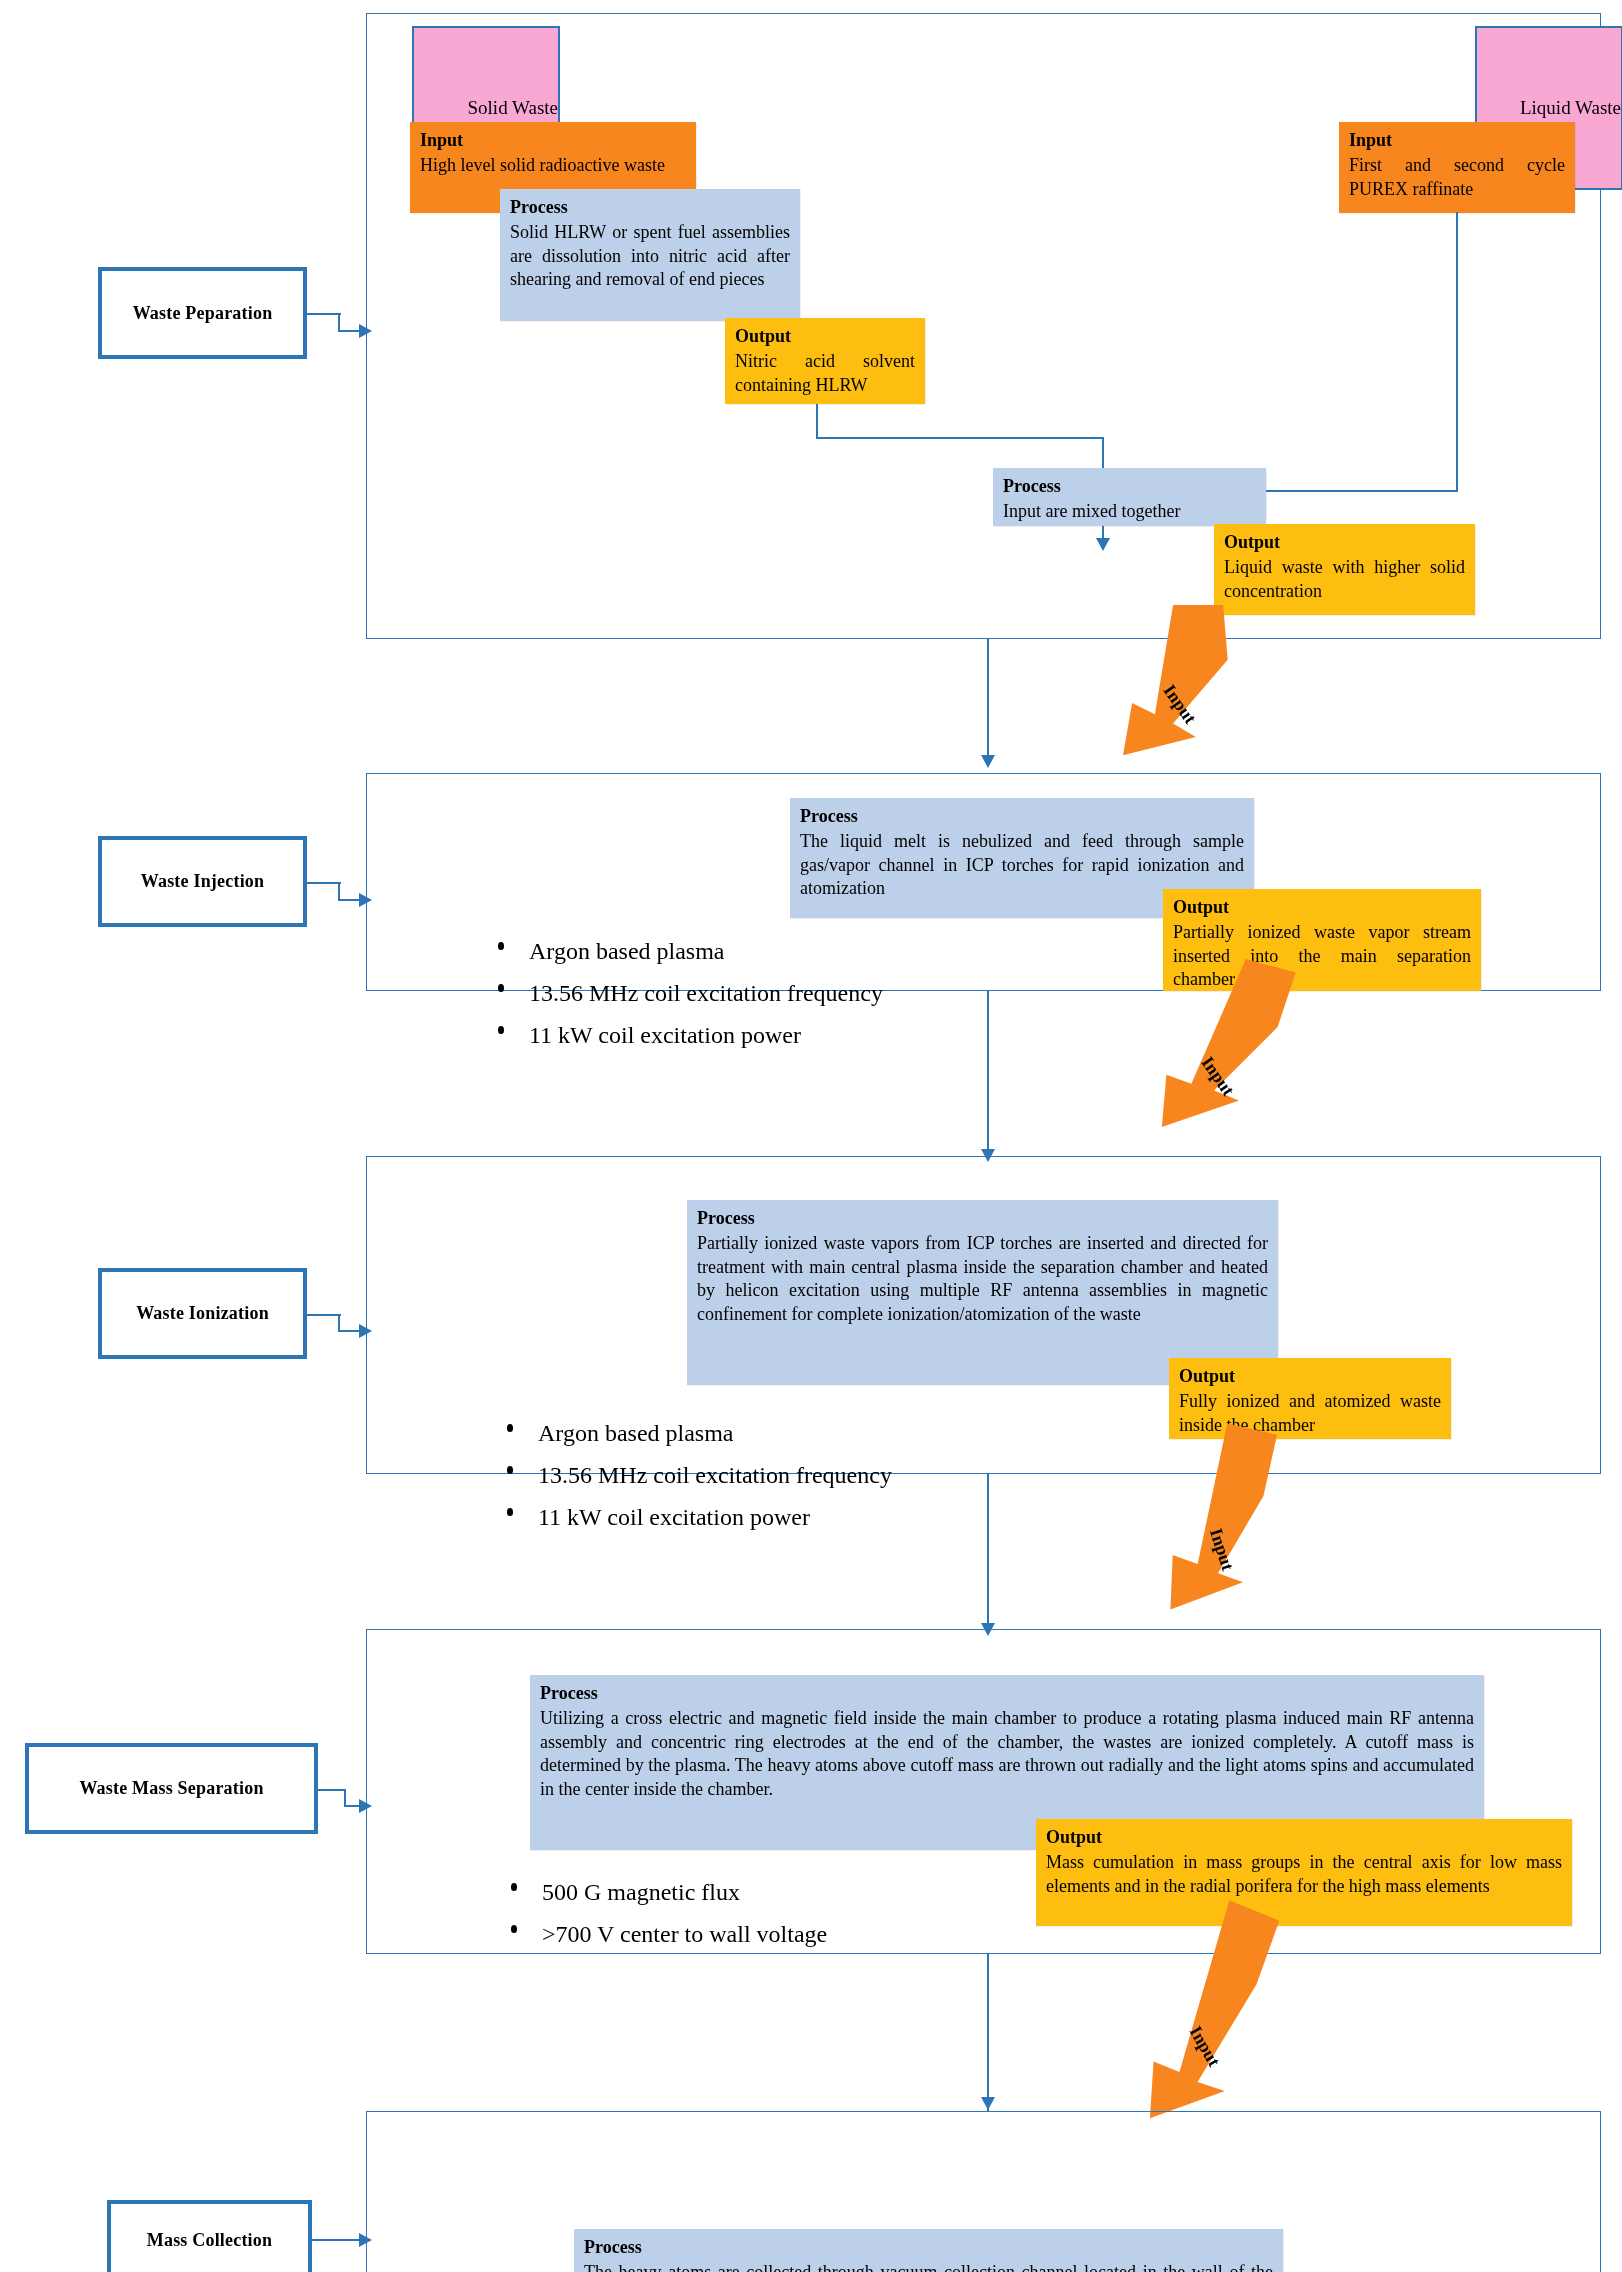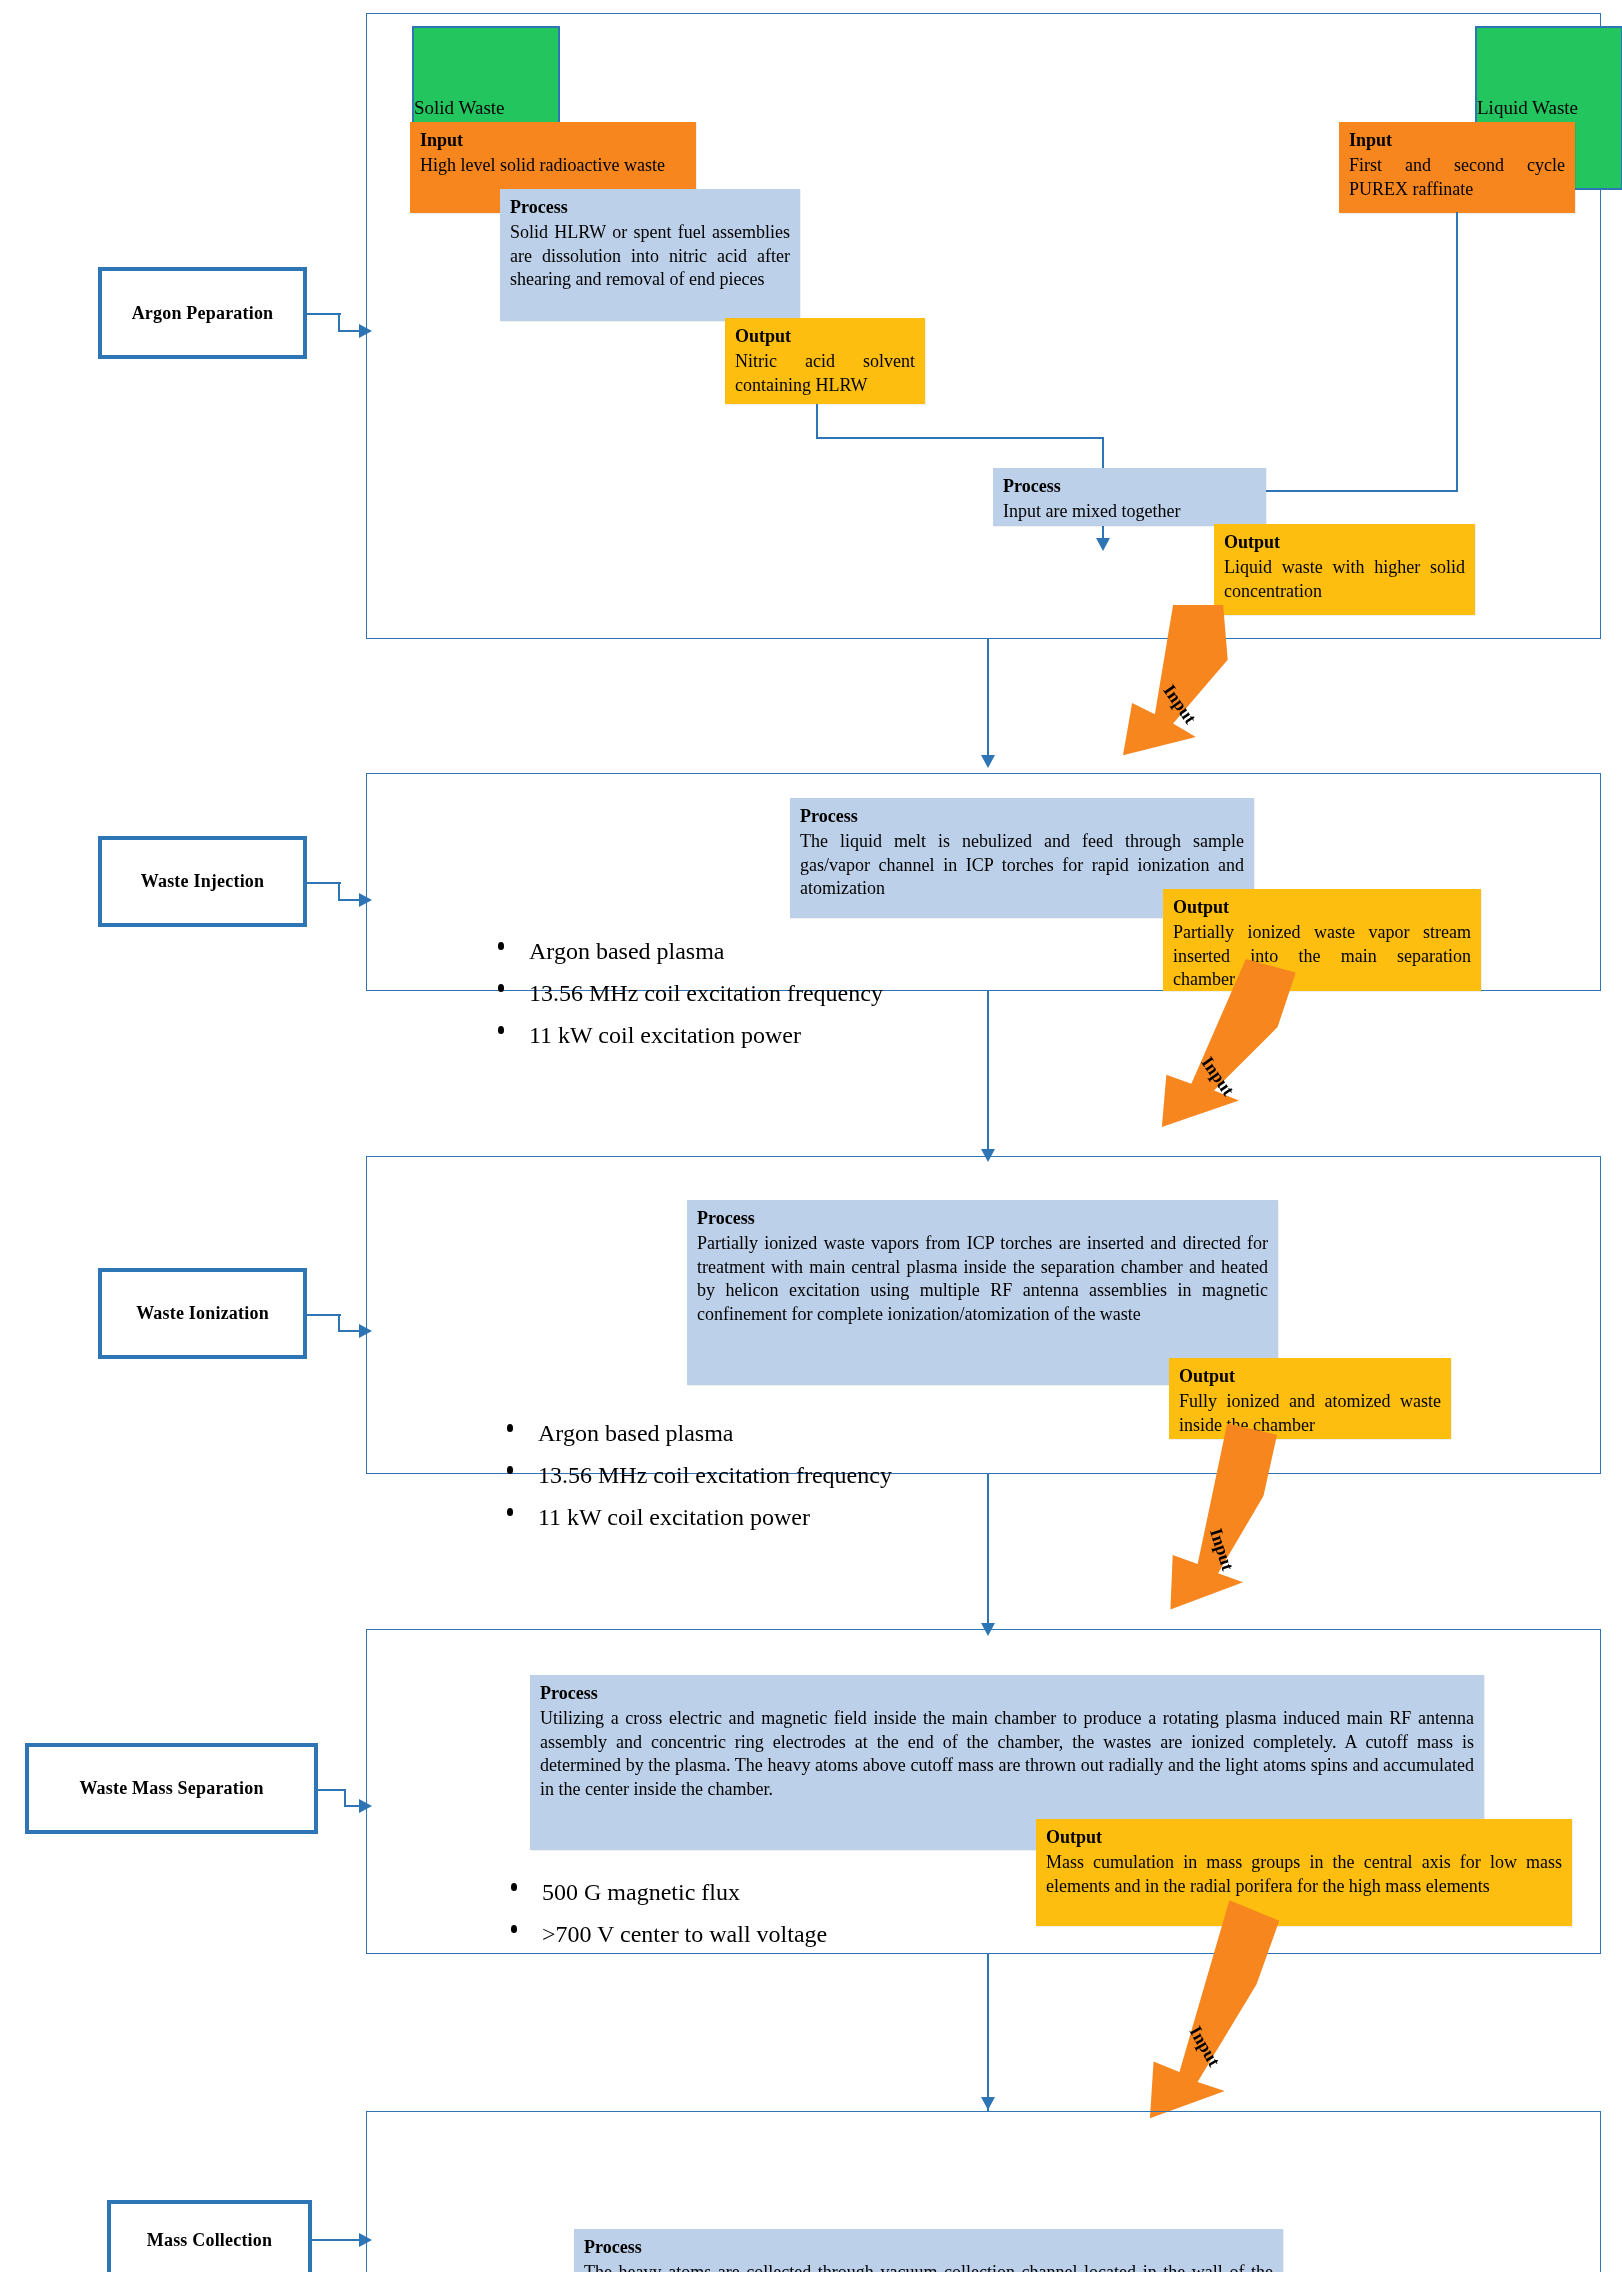--- a/index.html
+++ b/index.html
@@ -32,24 +32,24 @@
     justify-content:center;
     font-weight:bold;
     font-size:18px;
     letter-spacing:0.2px;
     color:#000;
   }
 
   
   .source-box{
     border:2.3px solid #2E75B6;
-    background:#22c55e;
+    background:#f9a8d4;
     display:flex;
     align-items:center;
-    justify-content:flex-start;
+    justify-content:flex-end;
     font-size:19px;
     color:#000;
   }
 
   
   .card{
     padding:7.3px 10px 8.2px 10px;
     line-height:1.32;
     font-size:18px;
     text-align:justify;
@@ -117,21 +117,21 @@
   }
 </style>
 </head>
 <body>
 
 <div id="page">
 
   <div class="abs stage-box" style="left:366px; top:12.7px; width:1235px; height:626px;"></div>
 
   <div class="abs stage-label" style="left:98px; top:267px; width:209px; height:92px;">
-    <span>Argon Peparation</span>
+    <span>Waste Peparation</span>
   </div>
 
   <div class="ln-h" style="left:307px; top:313px; width:34px; height:2.3px;"></div>
   <div class="ln-v" style="left:338px; top:313px; width:2.3px; height:18px;"></div>
   <div class="ln-h" style="left:338px; top:330px; width:25px; height:2.3px;"></div>
   <div class="arrow-right" style="left:359px; top:324px;"></div>
 
   <div class="abs source-box" style="left:412px; top:26px; width:148px; height:164px;">
     <span>Solid Waste</span>
   </div>

